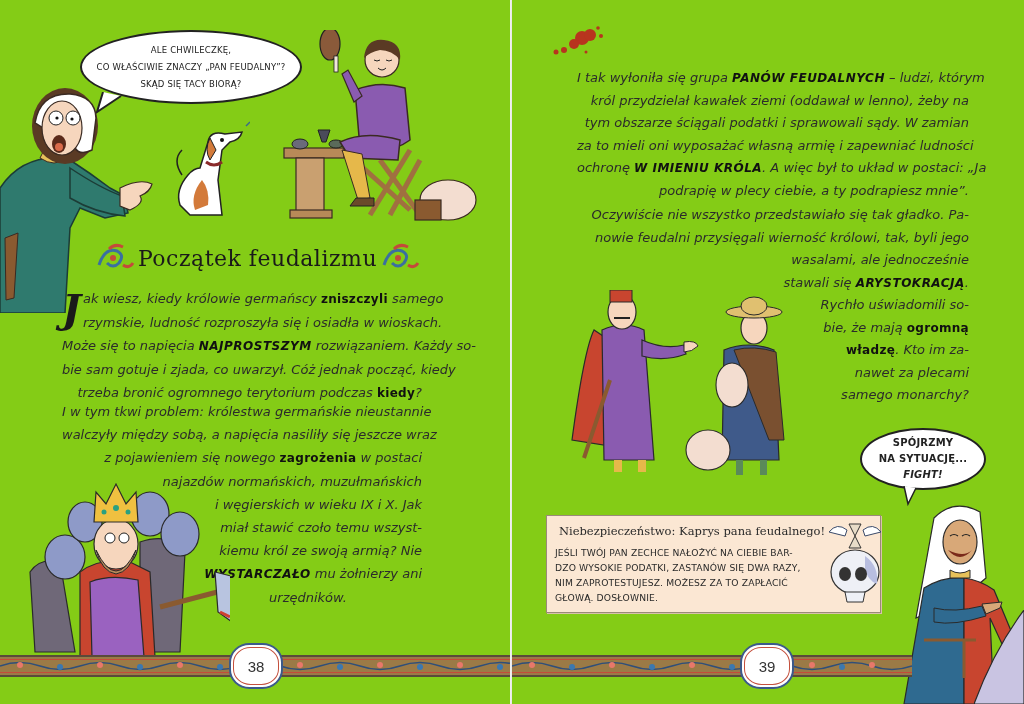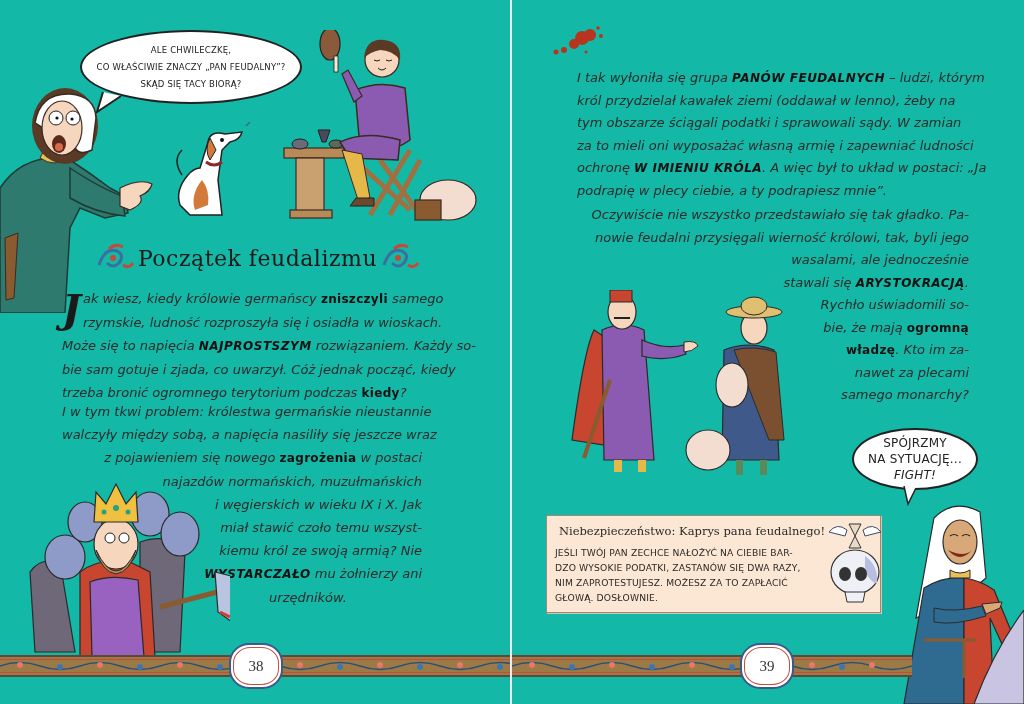--- a/index.html
+++ b/index.html
@@ -1,19 +1,19 @@
 <!DOCTYPE html>
 <html><head>
 <meta charset="utf-8">
 <style>
   * { box-sizing: border-box; margin: 0; padding: 0; }
   html, body { width: 1024px; height: 704px; overflow: hidden; background: #ffffff; }
   body { position: relative; font-family: "DejaVu Sans", sans-serif; color: #2a2a2a; }
 
-  .page { position: absolute; top: 0; height: 704px; width: 512px; background: #14b8a6; }
+  .page { position: absolute; top: 0; height: 704px; width: 512px; background: #84cc16; }
   .page.left { left: 0; }
   .page.right { left: 512px; }
   .gutter { position: absolute; left: 510px; top: 0; width: 4px; height: 704px;
             background: linear-gradient(to right, #f4f4f4, #e6e6e6, #f4f4f4); }
 
   .abs { position: absolute; }
 
   
   .bubble { position: absolute; border: 2px solid #222; border-radius: 50%; background: #fff;
             display: flex; flex-direction: column; align-items: center; justify-content: center;
@@ -22,21 +22,21 @@
   .bubble .italic { font-style: italic; }
 
   
   .body-text { position: absolute; font-family: "DejaVu Sans", sans-serif; font-style: italic;
                font-size: 13px; line-height: 23px; color: #2b2b2b; }
   .hl { font-family: "DejaVu Sans", sans-serif; font-style: normal; font-weight: bold;
         letter-spacing: 0.5px; font-size: 12px; text-transform: uppercase; color: #111; }
   .hl-i { font-style: italic; font-weight: 900; }
   .hl-lower { text-transform: none; font-weight: bold; font-style: normal; letter-spacing: 0.3px; }
 
-  .line { display: block; white-space: nowrap; }
+  .line { display: block; white-space: nowrap; text-align: right; }
   .right-align { text-align: right; }
 
   
   .title { position: absolute; left: 95px; top: 236px; width: 325px; height: 44px;
            display: flex; align-items: center; justify-content: space-between; }
   .title-text { font-family: "DejaVu Serif", serif; font-size: 22px; color: #1a1a1a;
                 letter-spacing: 0.5px; font-weight: normal; }
   .flourish { width: 40px; height: 30px; }
 
   .dropcap { font-family: "DejaVu Serif", serif; font-size: 40px; line-height: 40px;
@@ -52,21 +52,21 @@
                   color: #2a2a2a; letter-spacing: 0.15px; }
 
   
   .border-strip { position: absolute; top: 655px; height: 22px;
                   background: #9b7a46; border-top: 2px solid #5a4a3a; border-bottom: 2px solid #5a4a3a; }
   .border-strip::before { content: ""; position: absolute; left: 0; right: 0; top: 2px; height: 1px; background: #c44a3a; }
   .border-strip::after  { content: ""; position: absolute; left: 0; right: 0; bottom: 2px; height: 1px; background: #c44a3a; }
   .page-badge { position: absolute; top: 643px; width: 54px; height: 46px; background: #fff;
                 border: 2px solid #3b5a8a; border-radius: 38% / 42%;
                 display: flex; align-items: center; justify-content: center;
-                font-family: Liberation Serif, serif; font-size: 15px; color: #333; }
+                font-family: Liberation Sans, sans-serif; font-size: 15px; color: #333; }
   .page-badge::after { content: ""; position: absolute; inset: 2px; border: 1px solid #c4503d; border-radius: 38% / 42%; }
 </style>
 </head>
 <body>
 
 <div class="page left">
 
   <div class="bubble" style="left:80px; top:30px; width:222px; height:74px;">
     <span>ALE CHWILECZKĘ,</span>
     <span>CO WŁAŚCIWIE ZNACZY „PAN FEUDALNY”?</span>
@@ -286,21 +286,21 @@
     <ellipse cx="190" cy="38" rx="13" ry="16" fill="#f6d6bd" stroke="#2a2a2a" stroke-width="1.2"></ellipse>
     <ellipse cx="190" cy="22" rx="28" ry="6" fill="#e0c070" stroke="#2a2a2a" stroke-width="1"></ellipse>
     <ellipse cx="190" cy="16" rx="13" ry="9" fill="#e0c070" stroke="#2a2a2a" stroke-width="1"></ellipse>
     <rect x="172" y="170" width="7" height="15" fill="#5a8a5a"></rect>
     <rect x="196" y="170" width="7" height="15" fill="#5a8a5a"></rect>
 
     <ellipse cx="168" cy="95" rx="16" ry="22" fill="#f3ddd0" stroke="#2a2a2a" stroke-width="1.1"></ellipse>
     <ellipse cx="144" cy="160" rx="22" ry="20" fill="#f3ddd0" stroke="#2a2a2a" stroke-width="1.1"></ellipse>
   </svg>
 
-  <div class="bubble" style="left:340px; top:428px; width:126px; height:62px; line-height:16px; font-size:12px;">
+  <div class="bubble" style="left:348px; top:428px; width:126px; height:62px; line-height:16px; font-size:10px;font-weight:bold;">
     <span>SPÓJRZMY</span>
     <span>NA SYTUACJĘ...</span>
     <span class="italic">FIGHT!</span>
   </div>
   <svg class="abs" style="left:390px; top:486px;" width="20" height="22">
     <path d="M2 0 L6 18 L14 2" fill="#fff" stroke="#222" stroke-width="1.5"></path>
   </svg>
 
   <div class="infobox" style="left:34px;">
     <div class="infobox-title">Niebezpieczeństwo: Kaprys pana feudalnego!</div>

